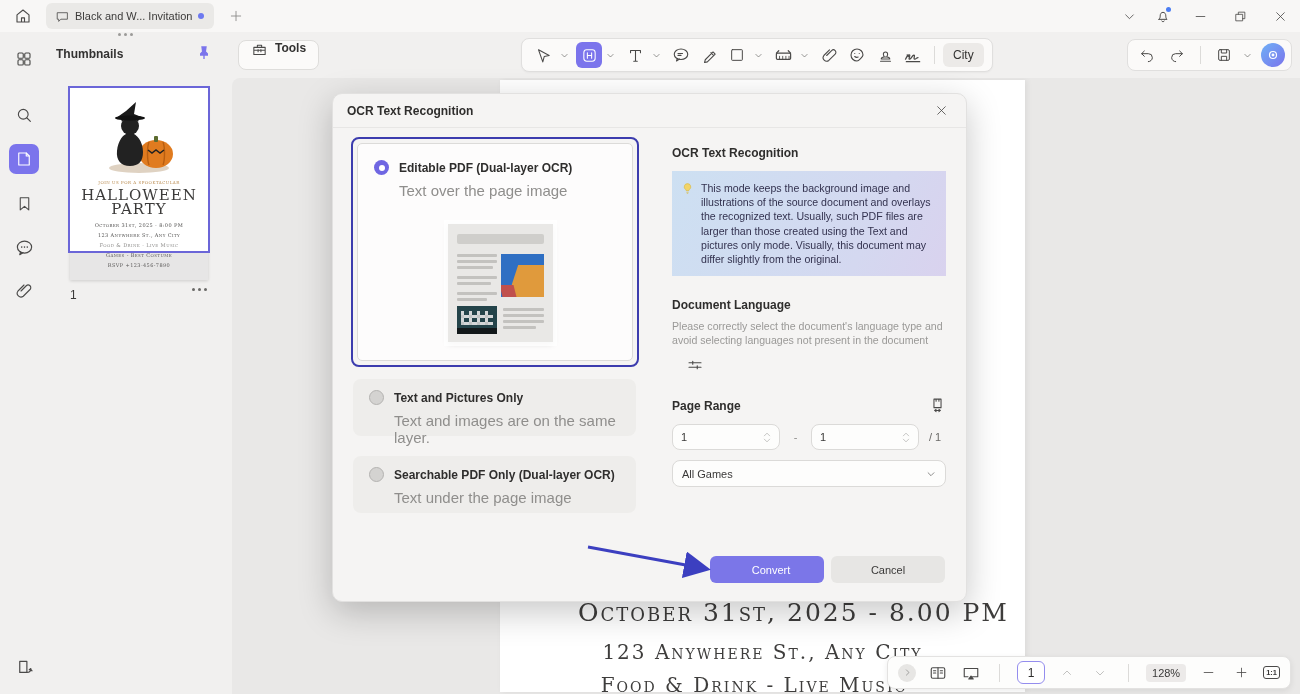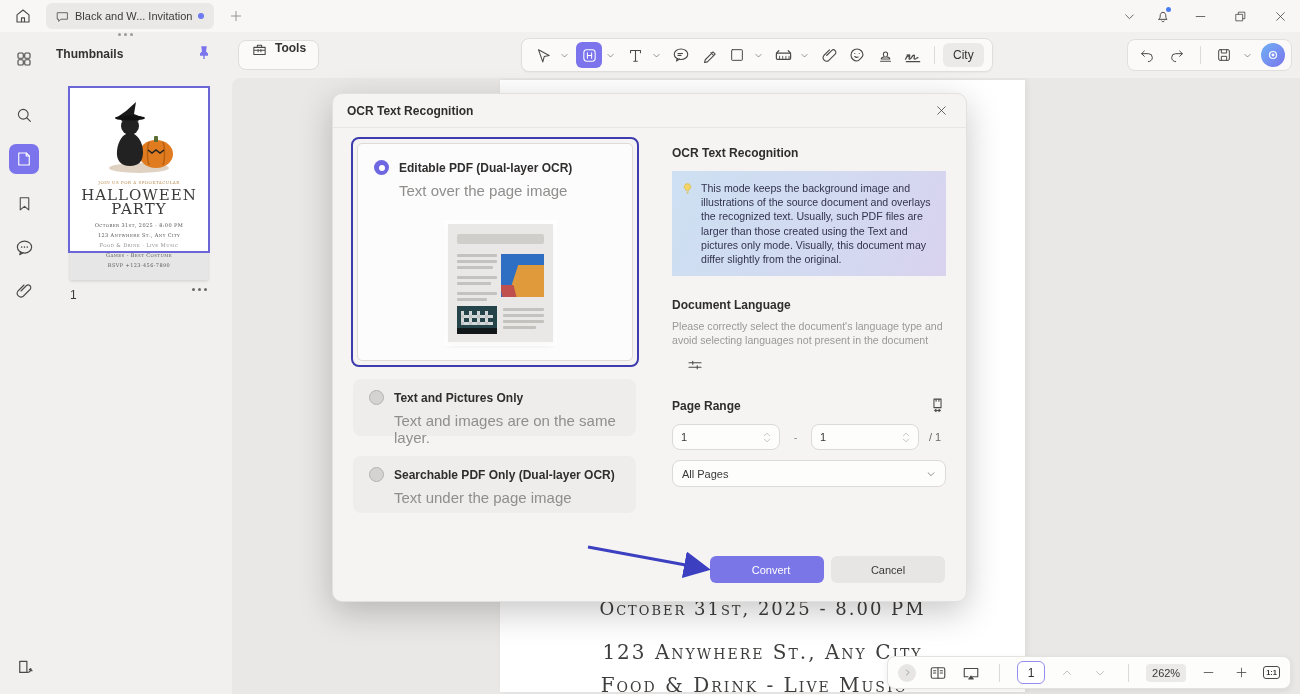--- a/index.html
+++ b/index.html
@@ -57,21 +57,21 @@
   .t-title { font-size:15px; letter-spacing:1px; color:#3c3b3a; line-height:14px; }
   .t-line { font-size:5px; letter-spacing:.4px; color:#555453; margin-top:4px; font-variant:small-caps; }
   .thumb-label { position:absolute; left:70px; top:288px; font-size:12px; color:#3a3938; }
   .thumb-more { position:absolute; left:192px; top:288px; display:flex; gap:3px; }
   .thumb-more i { width:3px; height:3px; border-radius:50%; background:#6a6967; }
 
   
   .content { position:absolute; left:232px; top:78px; right:0; bottom:0; background:#e9e8e7; border-top-left-radius:8px; overflow:hidden; }
   .doc-page { position:absolute; left:268px; top:2px; width:525px; height:612px; background:#fff; box-shadow:2px 0 6px rgba(0,0,0,.06); }
   .doc-text { position:absolute; width:525px; text-align:center; font-family:"DejaVu Serif", serif; font-variant:small-caps; color:#3e3d3c; }
-  .doc-l1 { top:518px; font-size:18px; letter-spacing:2px; }
+  .doc-l1 { top:518px; font-size:25px; letter-spacing:2px;margin-left:31px; }
   .doc-l2 { top:560px; font-size:20px; letter-spacing:2px; }
   .doc-l3 { top:593px; font-size:20px; letter-spacing:2px; }
 
   
   .dialog { position:absolute; left:332px; top:93px; width:635px; height:509px; background:#f5f4f3; border:1px solid #e2e1e0; border-radius:10px; box-shadow:0 10px 34px rgba(0,0,0,.22); }
   .dlg-header { height:34px; display:flex; align-items:center; justify-content:space-between; padding:0 14px; border-bottom:1px solid #e7e6e5; }
   .dlg-title { font-size:12px; font-weight:bold; color:#2f2e2d; }
   .dlg-close { width:22px; height:22px; display:flex; align-items:center; justify-content:center; border-radius:5px; }
 
   .opt1 { position:absolute; left:18px; top:43px; width:288px; height:230px; border:2px solid #3c3cae; border-radius:8px; padding:4px; }
@@ -519,21 +519,21 @@
                 <path d="M4 11l8-8 8 8"></path>
               </svg>
             <svg class="ic" width="8" height="5" viewBox="0 0 24 14" style="stroke:#8f8e8c">
                 <path d="M4 3l8 8 8-8"></path>
               </svg>
           </span>
         </div>
         <span class="range-total">/ 1</span>
       </div>
       <div class="select pages-select">
-        <span class="val">All Pages</span>
+        <span class="val">All Games</span>
         <svg class="ic" width="10" height="10" viewBox="0 0 24 24">
             <path d="M5 9l7 7 7-7"></path>
           </svg>
       </div>
     </div>
 
     <div class="dlg-footer">
       <div class="btn btn-primary">Convert</div>
       <div class="btn btn-secondary">Cancel</div>
     </div>
@@ -572,21 +572,21 @@
       <svg class="ic" width="12" height="12" viewBox="0 0 24 24" style="stroke:#aeadac">
           <path d="M5 15l7-7 7 7"></path>
         </svg>
     </div>
     <div class="sb-ic">
       <svg class="ic" width="12" height="12" viewBox="0 0 24 24" style="stroke:#aeadac">
           <path d="M5 9l7 7 7-7"></path>
         </svg>
     </div>
     <div class="vdiv"></div>
-    <div class="zoom-pill">262%</div>
+    <div class="zoom-pill">128%</div>
     <div class="sb-ic">
       <svg class="ic" width="13" height="13" viewBox="0 0 24 24">
           <path d="M4 12h16"></path>
         </svg>
     </div>
     <div class="sb-ic">
       <svg class="ic" width="13" height="13" viewBox="0 0 24 24">
           <path d="M12 4v16M4 12h16"></path>
         </svg>
     </div>

